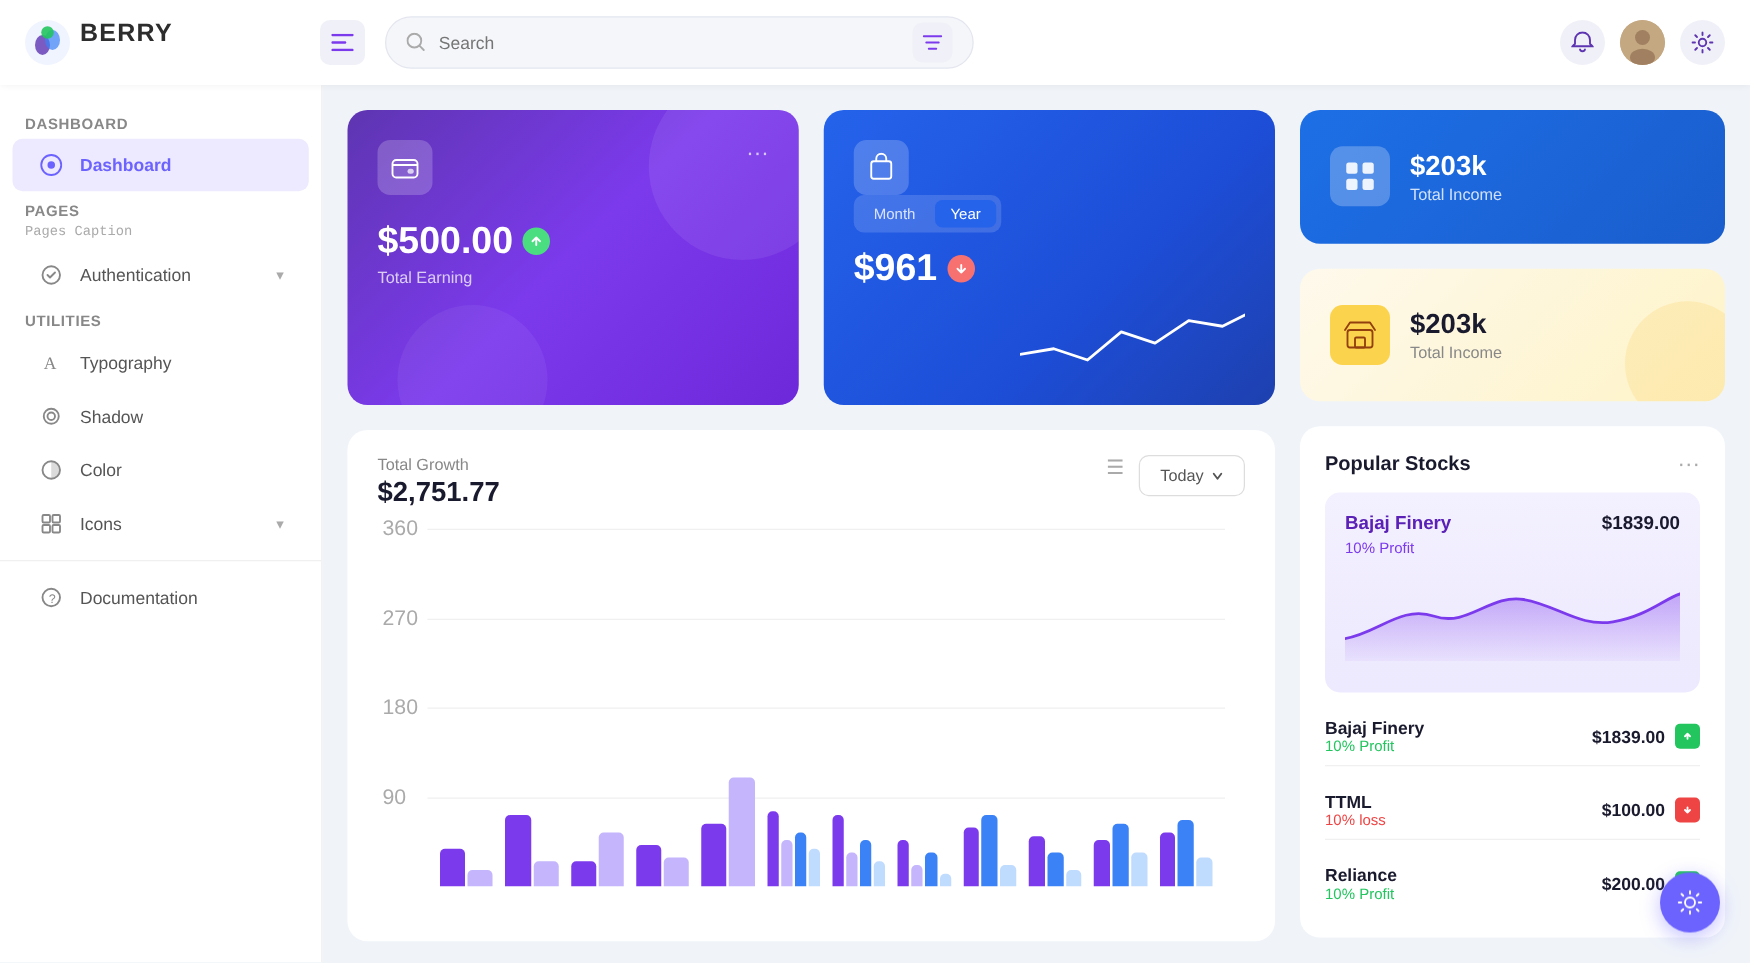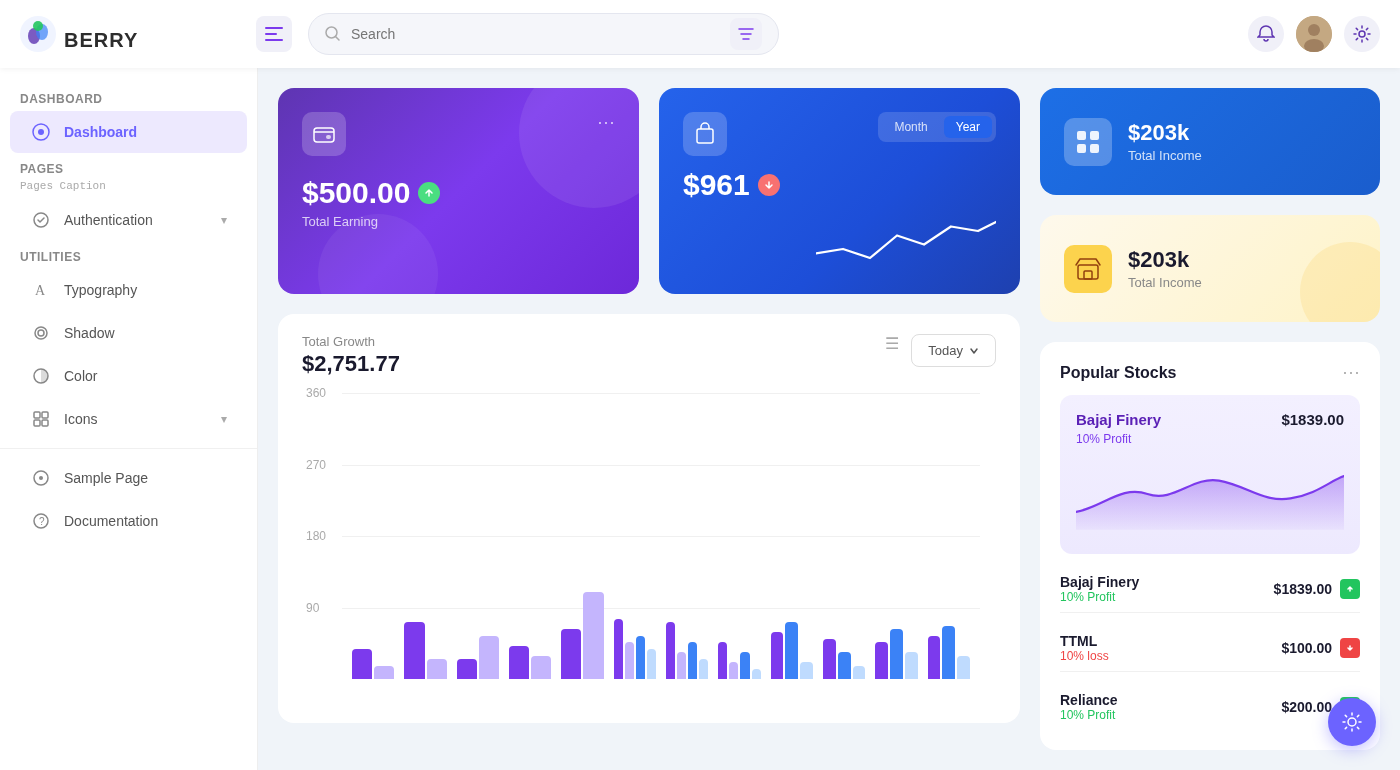--- a/index.html
+++ b/index.html
@@ -10,21 +10,21 @@
       height: 68px;
       background: #fff;
       display: flex;
       align-items: center;
       padding: 0 20px;
       gap: 16px;
       box-shadow: 0 1px 6px rgba(0,0,0,0.06);
       z-index: 10;
       flex-shrink: 0;
     }
-    .logo-area { display: flex; align-items: flex-end; gap: 8px; width: 220px; flex-shrink: 0; }
+    .logo-area { display: flex; align-items: flex-start; gap: 8px; width: 220px; flex-shrink: 0; }
     .logo-icon { width: 36px; height: 36px; }
     .logo-text { font-size: 20px; font-weight: 700; color: #2d2d2d; letter-spacing: 1px; }
     .menu-btn { width: 36px; height: 36px; background: #f0f0f8; border: none; border-radius: 8px; cursor: pointer; display: flex; align-items: center; justify-content: center; flex-shrink: 0; }
     .search-bar { flex: 1; height: 42px; background: #f5f6fa; border: 1.5px solid #e4e6ef; border-radius: 24px; display: flex; align-items: center; padding: 0 16px; gap: 10px; max-width: 600px; }
     .search-bar input { border: none; background: transparent; font-size: 14px; color: #888; outline: none; flex: 1; }
     .filter-btn { width: 32px; height: 32px; background: #f0f0f8; border: none; border-radius: 8px; cursor: pointer; display: flex; align-items: center; justify-content: center; }
     .spacer { flex: 1; }
     .nav-icons { display: flex; align-items: center; gap: 12px; }
     .nav-icon-btn { width: 36px; height: 36px; background: #f0f0f8; border: none; border-radius: 50%; cursor: pointer; display: flex; align-items: center; justify-content: center; }
     .avatar { width: 36px; height: 36px; border-radius: 50%; background: #c4a882; overflow: hidden; }
@@ -91,21 +91,21 @@
       border-radius: 16px;
       padding: 24px;
       flex: 1;
       color: #fff;
       position: relative;
       overflow: hidden;
       min-height: 160px;
       display: flex;
       flex-direction: column;
     }
-    .order-card-top { display: flex; justify-content: space-between; align-items: flex-start; }
+    .order-card-top { display: flex; justify-content: space-between; align-items: flex-start; flex-direction: column; }
     .order-card-right { flex: 1; display: flex; align-items: center; justify-content: flex-end; }
     .month-year-toggle { display: flex; gap: 4px; background: rgba(255,255,255,0.15); border-radius: 8px; padding: 4px; }
     .toggle-btn { padding: 4px 12px; border-radius: 6px; font-size: 12px; color: rgba(255,255,255,0.8); cursor: pointer; border: none; background: transparent; }
     .toggle-btn.active { background: #2563eb; color: #fff; }
     .wave-line { width: 180px; height: 60px; }
     .order-amount-row { display: flex; align-items: center; gap: 8px; margin-top: 12px; }
     .order-amount { font-size: 30px; font-weight: 700; }
     .down-badge { width: 22px; height: 22px; border-radius: 50%; background: #f87171; display: flex; align-items: center; justify-content: center; }
     .income-card-blue {
       background: linear-gradient(135deg, #1d6fe6 0%, #1a5dcd 100%);
@@ -146,21 +146,21 @@
 
     
     .chart-section { background: #fff; border-radius: 16px; padding: 20px 24px; }
     .chart-header { display: flex; justify-content: space-between; align-items: flex-start; margin-bottom: 16px; }
     .chart-title-label { font-size: 13px; color: #888; }
     .chart-amount { font-size: 22px; font-weight: 700; color: #1a1a2e; margin-top: 2px; }
     .today-btn { padding: 8px 16px; border: 1.5px solid #ddd; border-radius: 8px; background: #fff; cursor: pointer; display: flex; align-items: center; gap: 6px; font-size: 13px; color: #555; }
     .chart-bars-area { position: relative; height: 310px; }
     .chart-grid { position: absolute; top: 0; left: 40px; right: 16px; bottom: 24px; }
     .grid-line { position: absolute; left: 0; right: 0; height: 1px; background: #f0f0f0; }
-    .grid-label { position: absolute; left: -36px; font-size: 12px; color: #aaa; transform: translateY(-50%); }
+    .grid-label { position: absolute; left: -36px; font-size: 17px; color: #aaa; transform: translateY(-50%); }
     .bars-container { position: absolute; top: 0; left: 40px; right: 16px; bottom: 24px; display: flex; align-items: flex-end; gap: 10px; padding: 0 10px; }
     .bar-group { flex: 1; display: flex; align-items: flex-end; gap: 2px; height: 100%; }
     .bar { border-radius: 4px 4px 0 0; flex: 1; }
     .bar.purple { background: #7c3aed; }
     .bar.light-purple { background: #c4b5fd; }
     .bar.blue { background: #3b82f6; }
     .bar.light-blue { background: #bfdbfe; }
     .menu-lines { color: #aaa; cursor: pointer; font-size: 16px; }
 
     
@@ -321,29 +321,20 @@
           <rect x="2" y="10" width="6" height="6" rx="1" stroke="#888" stroke-width="1.5"></rect>
           <rect x="10" y="10" width="6" height="6" rx="1" stroke="#888" stroke-width="1.5"></rect>
         </svg>
       </span>
       <span>Icons</span>
       <span class="chevron">▾</span>
     </div>
 
     <div class="sidebar-divider"></div>
 
-    <div class="sidebar-item">
-      <span class="item-icon">
-        <svg width="18" height="18" viewBox="0 0 18 18" fill="none">
-          <circle cx="9" cy="9" r="7" stroke="#888" stroke-width="1.5"></circle>
-          <circle cx="9" cy="9" r="2" fill="#888"></circle>
-        </svg>
-      </span>
-      <span>Sample Page</span>
-    </div>
 
     <div class="sidebar-item">
       <span class="item-icon">
         <svg width="18" height="18" viewBox="0 0 18 18" fill="none">
           <circle cx="9" cy="9" r="7" stroke="#888" stroke-width="1.5"></circle>
           <text x="7" y="13" font-size="10" fill="#888">?</text>
         </svg>
       </span>
       <span>Documentation</span>
     </div>

